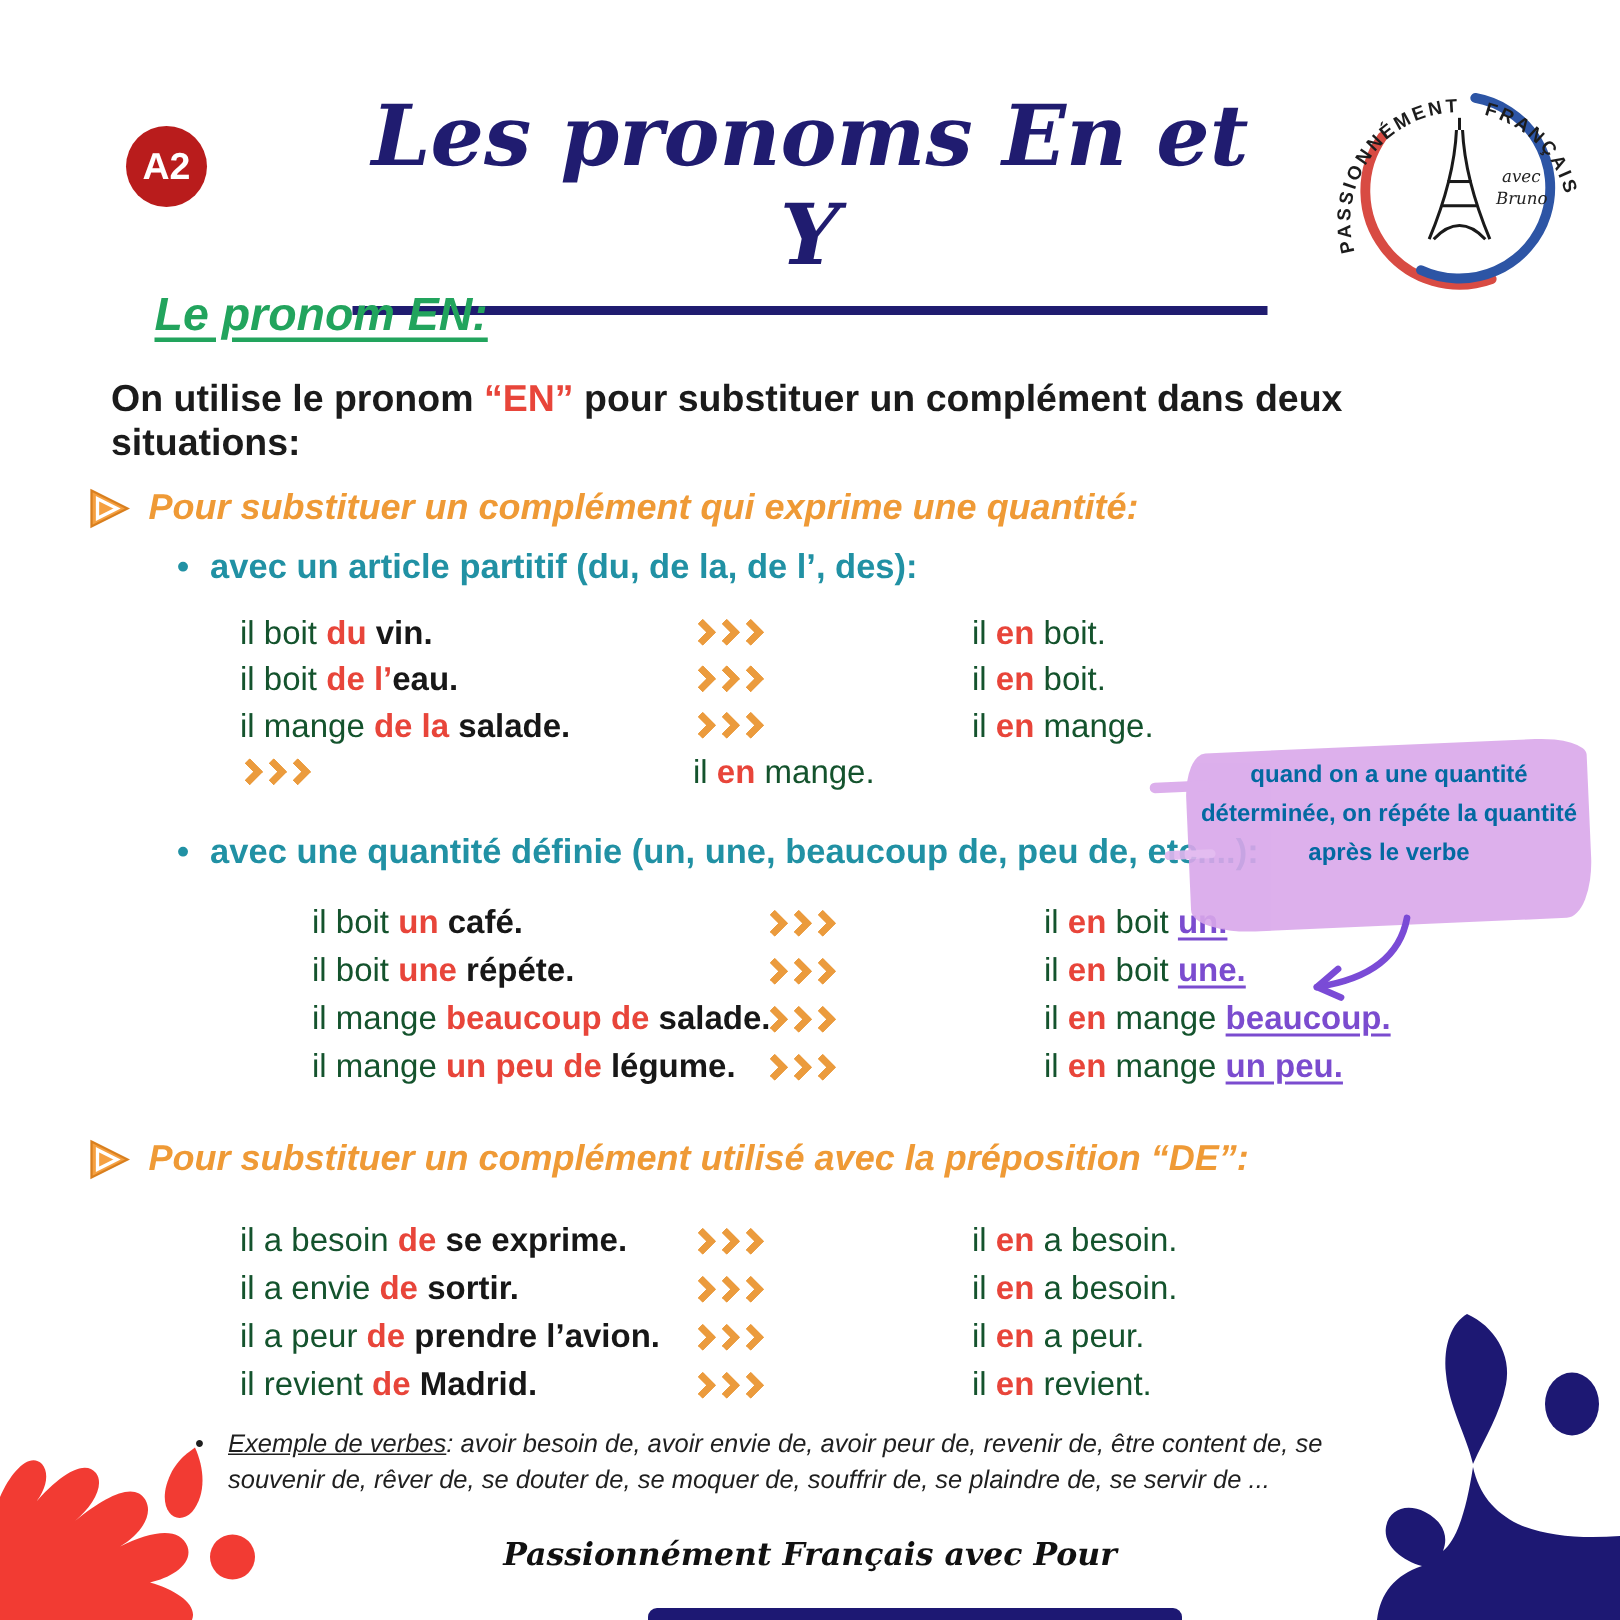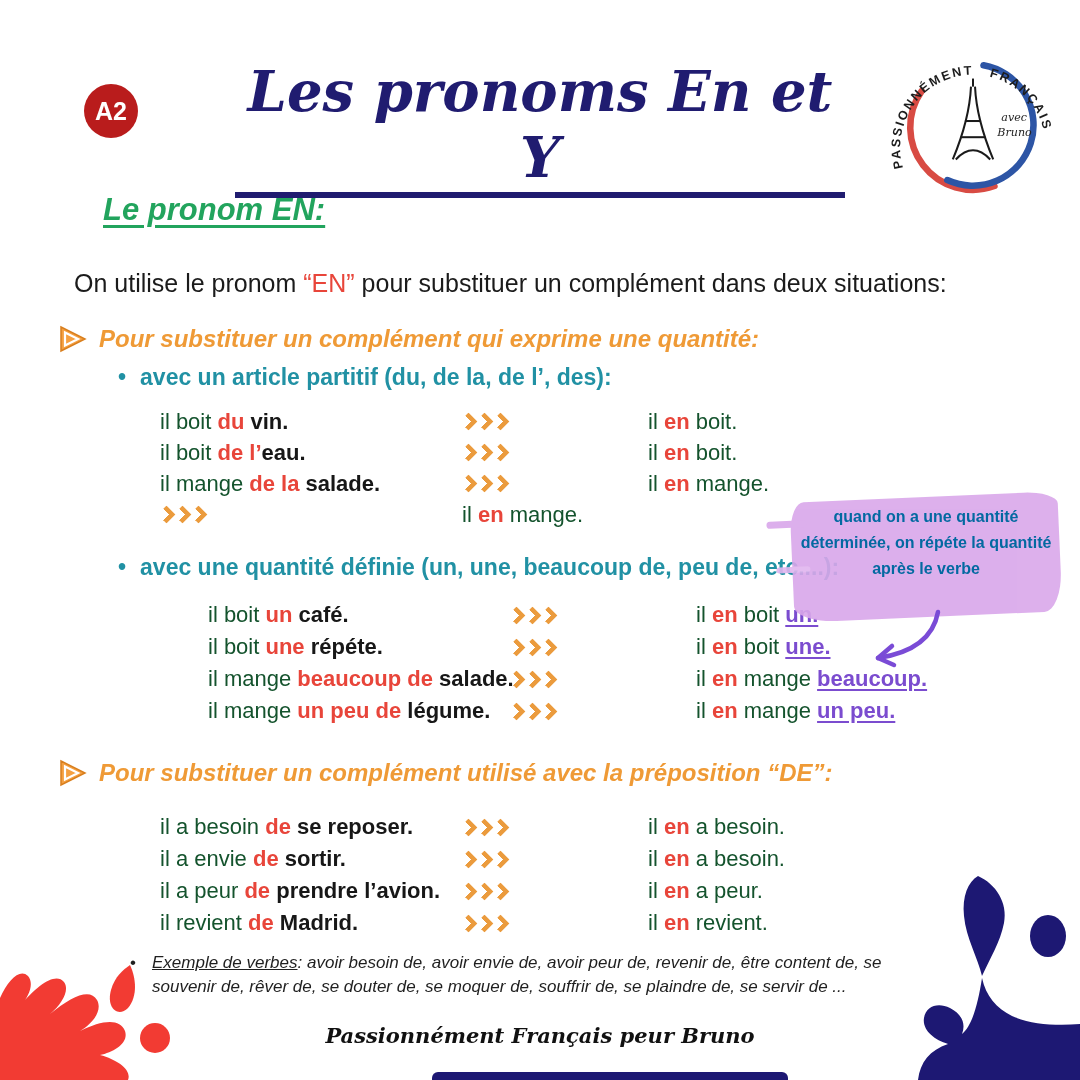--- a/index.html
+++ b/index.html
@@ -5,27 +5,27 @@
   html,body{margin:0;padding:0;background:#e9e9e9;}
   .canvas{position:relative;width:1080px;height:1080px;background:#ffffff;overflow:hidden;
           font-family:"Liberation Sans",sans-serif;color:#222;}
 
   
   .badge{position:absolute;left:84px;top:84px;width:54px;height:54px;border-radius:50%;
          background:#b91c1c;color:#fff;font-weight:bold;font-size:25px;
          display:flex;align-items:center;justify-content:center;}
   .title{position:absolute;left:235px;top:58px;width:610px;text-align:center;
          font-family:"DejaVu Serif",serif;font-style:italic;font-weight:bold;
-         font-size:56px;color:#201c70;border-bottom:6px solid #201c70;padding-bottom:2px;}
+         font-size:56px;color:#201c70;border-bottom:6px solid #201c70;padding-bottom:14px;}
   .logo{position:absolute;left:882px;top:28px;width:182px;height:182px;}
 
   .heading-green{position:absolute;left:103px;top:192px;font-size:31px;font-weight:bold;
          font-style:italic;color:#22a45d;text-decoration:underline;text-underline-offset:5px;}
 
-  .intro{position:absolute;left:74px;top:269px;width:950px;font-size:25px;font-weight:normal;color:#1b1b1b;}
+  .intro{position:absolute;left:74px;top:252px;width:950px;font-size:25px;font-weight:bold;color:#1b1b1b;}
   .intro .hl{color:#e8453a;}
 
   .sec-head{position:absolute;display:flex;align-items:center;gap:11px;}
   .sec-head .txt{font-size:24px;font-weight:bold;font-style:italic;color:#ef9a36;}
   .sec1{left:58px;top:324px;}
   .sec2{left:58px;top:758px;}
 
   .sub-bullet{position:absolute;font-size:23px;font-weight:bold;color:#2191a4;}
   .sub-bullet .dot{margin-right:14px;}
   .sub1{left:118px;top:364px;}
@@ -211,21 +211,21 @@
   <div class="sec-head sec2">
     <svg width="30" height="30" viewBox="0 0 30 30">
       <polygon points="3,3 27,15 3,27" fill="#f5a041" stroke="#d97f1e" stroke-width="1.5"></polygon>
       <polygon points="7,8.5 20,15 7,21.5" fill="none" stroke="#ffffff" stroke-width="2.2"></polygon>
     </svg>
     <span class="txt">Pour substituer un complément utilisé avec la préposition “DE”:</span>
   </div>
 
   <div class="rows rows3">
       <div class="row">
-        <div class="cell left"><span class="seg-n">il a besoin </span><span class="seg-r">de </span><span class="seg-b">se reposer.</span></div>
+        <div class="cell left"><span class="seg-n">il a besoin </span><span class="seg-r">de </span><span class="seg-b">se exprime.</span></div>
         <div class="cell arrows">
           <span class="chv"></span>
           <span class="chv"></span>
           <span class="chv"></span>
         </div>
         <div class="cell right"><span class="seg-n">il </span><span class="seg-r">en</span><span class="seg-n"> a besoin.</span></div>
       </div>
       <div class="row">
         <div class="cell left"><span class="seg-n">il a envie </span><span class="seg-r">de </span><span class="seg-b">sortir.</span></div>
         <div class="cell arrows">
@@ -252,21 +252,21 @@
           <span class="chv"></span>
         </div>
         <div class="cell right"><span class="seg-n">il </span><span class="seg-r">en</span><span class="seg-n"> revient.</span></div>
       </div>
     </div>
 
   <div class="verbs">
     <span class="dot">•</span><span class="lbl">Exemple de verbes</span><span>: avoir besoin de, avoir envie de, avoir peur de, revenir de, être content de, se souvenir de, rêver de, se douter de, se moquer de, souffrir de, se plaindre de, se servir de ...</span>
   </div>
 
-  <div class="footer">Passionnément Français peur Bruno</div>
+  <div class="footer">Passionnément Français avec Pour</div>
 
   <svg class="splash splash-red" viewBox="0 0 190 200">
     <g fill="#f23b33">
       <path d="M130,85 C136,98 138,116 128,128 C118,138 106,128 111,110 C115,96 123,90 130,85 Z"></path>
       <path d="M0,118 C8,100 20,88 28,96 C34,103 30,116 20,126 C38,104 56,92 64,102 C70,110 62,124 50,134
                C72,116 90,108 97,120 C103,131 92,144 80,151 C102,140 120,138 125,151 C129,163 114,172 100,175
                C118,180 132,190 128,200 L0,200 Z"></path>
       <circle cx="155" cy="158" r="15"></circle>
     </g>
   </svg>

